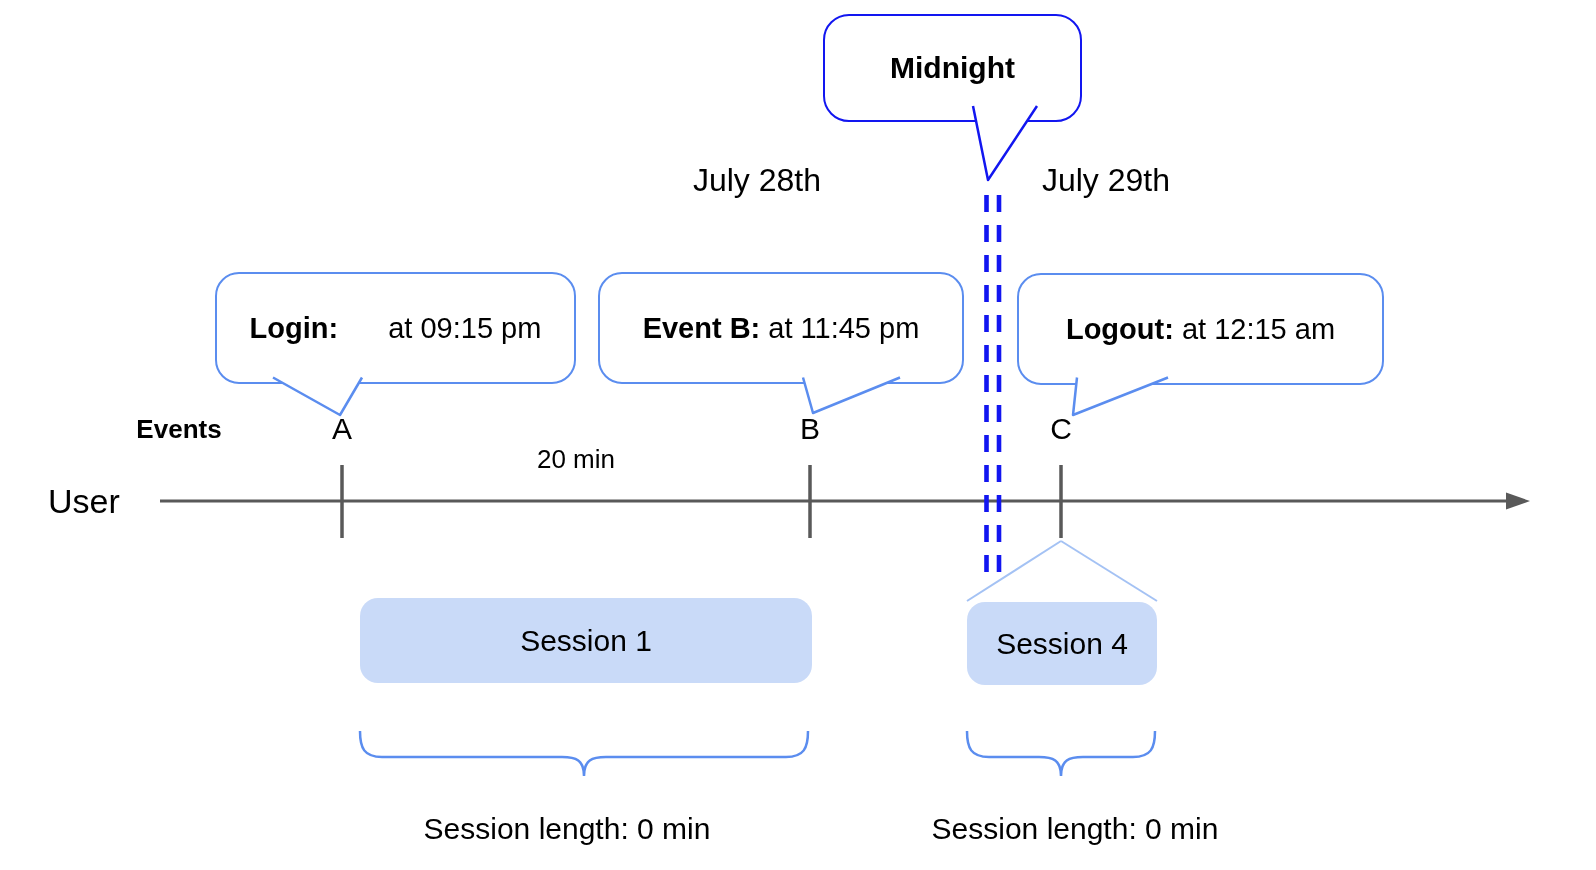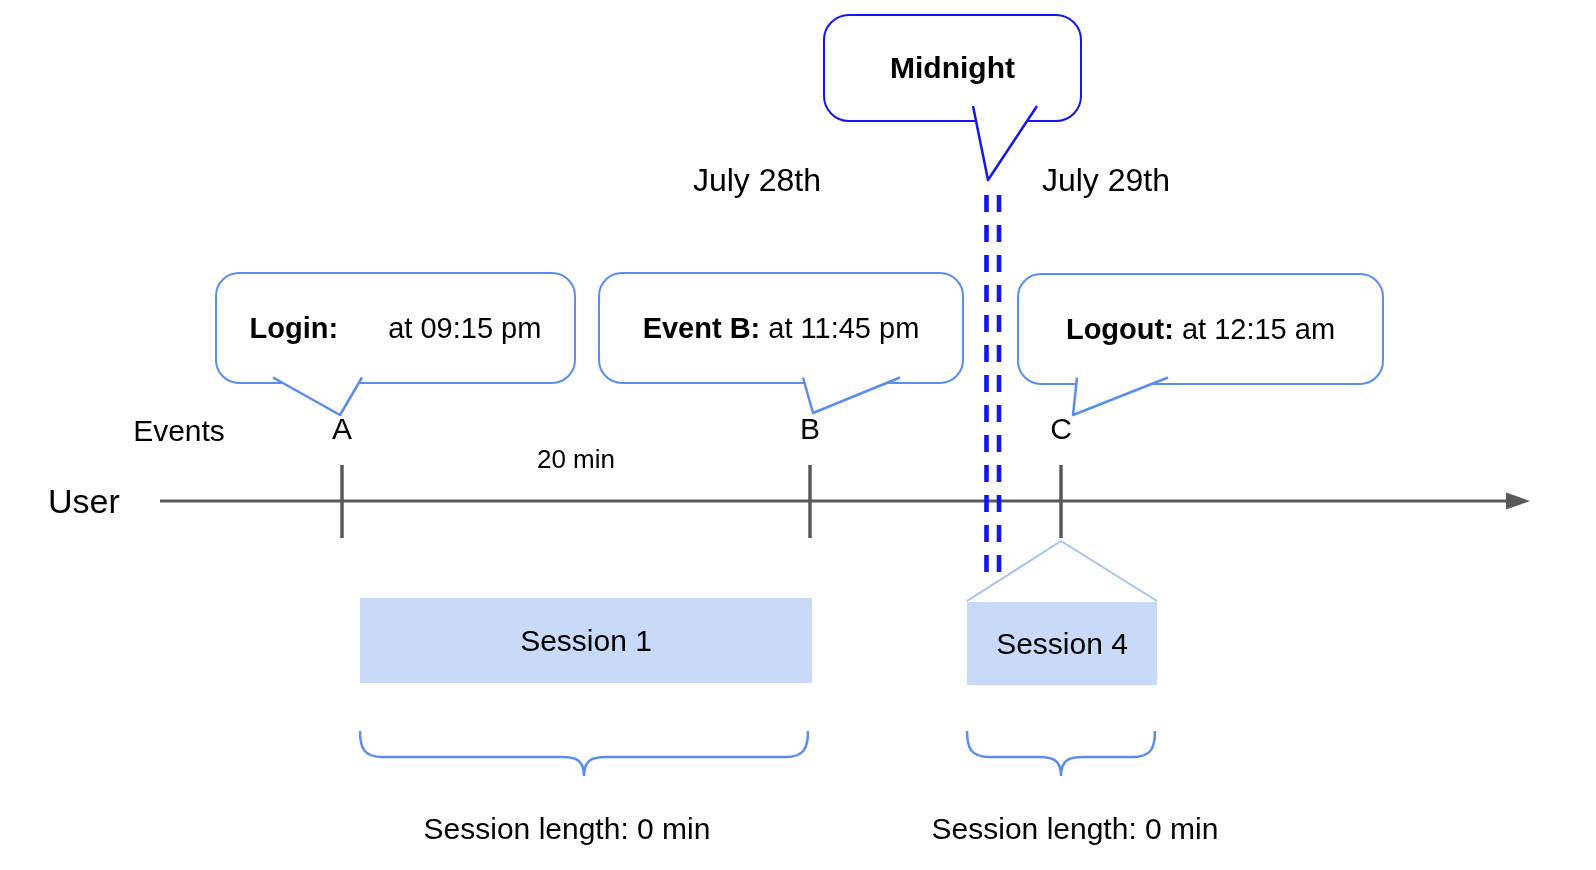--- a/index.html
+++ b/index.html
@@ -41,20 +41,21 @@
   }
 
   .lbl { position: absolute; z-index: 3; white-space: pre; }
   .center { transform: translateX(-50%); text-align: left; }
 
   .session-box {
     position: absolute; z-index: 1;
     background: var(--session_fill, #c9daf8);
     display: flex; align-items: center; justify-content: center;
     font-size: 30px;
+    border-radius: 18px;
   }
 </style>
 </head>
 <body>
 
 <div class="canvas">
 
   <div class="bubble midnight" style="left:823px; top:14px; width:255px; height:104px;">
     <span>Midnight</span>
   </div>
@@ -70,21 +71,21 @@
   </div>
 
   <div class="bubble" style="left:1017px; top:273px; width:363px; height:108px;">
     <span class="b">Logout:</span>
       <span> at 12:15 am</span>
   </div>
 
   <div class="lbl center" style="left:757px; top:162px; font-size:32px;">July 28th</div>
   <div class="lbl center" style="left:1106px; top:162px; font-size:32px;">July 29th</div>
 
-  <div class="lbl center" style="left:179px; top:414px; font-size:30px;">Events</div>
+  <div class="lbl center" style="left:179px; top:414px; font-size:26px;font-weight:bold;">Events</div>
   <div class="lbl" style="left:48px; top:482px; font-size:34px;">User</div>
   <div class="lbl center" style="left:576px; top:444px; font-size:26px;">20 min</div>
 
   <div class="lbl center" style="left:342px; top:412px; font-size:30px;">A</div>
   <div class="lbl center" style="left:810px; top:412px; font-size:30px;">B</div>
   <div class="lbl center" style="left:1061px; top:412px; font-size:30px;">C</div>
 
   <div class="session-box" style="left:360px; top:598px; width:452px; height:85px;">
     <span>Session 1</span>
   </div>

